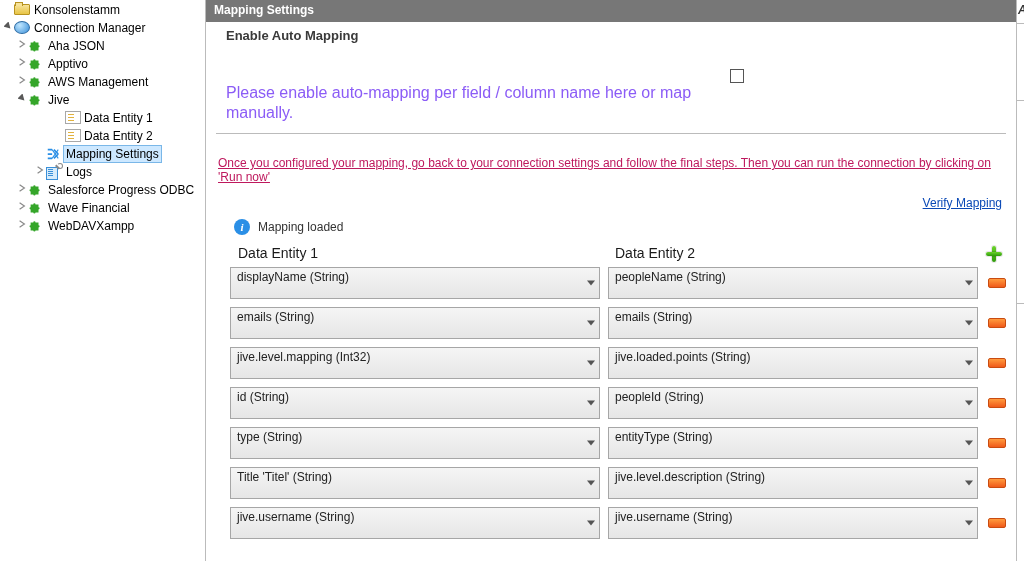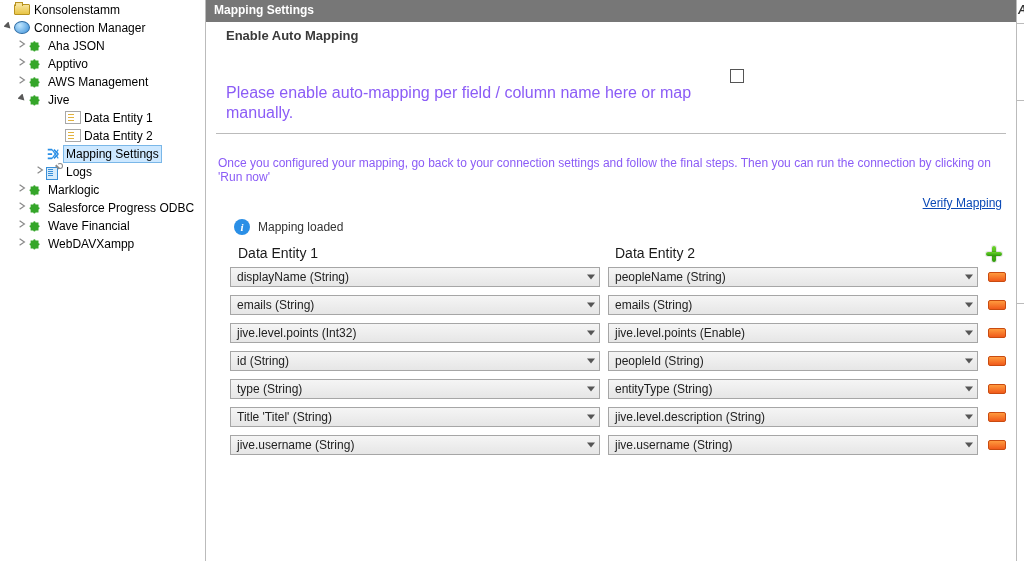--- a/index.html
+++ b/index.html
@@ -77,21 +77,21 @@
     padding: 6px 10px 10px 10px;
     border-bottom: 1px solid #bbb;
     margin: 0 10px;
     display:flex;
   }
   .section-top .left { flex: 0 0 484px; }
   .section-top .right { flex:1; display:flex; align-items:center; justify-content:flex-start; padding-left: 20px; }
   .auto-title { font-weight: bold; color:#3a3a3a; font-size:13px; }
   .auto-sub { color:#8b5cf6; line-height:1.25; font-size:16px;margin-top:40px; }
   .checkbox { width:14px; height:14px; border:1px solid #555; background:#fff; }
-  .section-note { padding: 22px 12px 10px 12px; color:#8b5cf6; font-size:12px; }
+  .section-note { padding: 22px 12px 10px 12px; color:#be185d; font-size:12px;text-decoration:underline; }
   .links { text-align:right; padding: 0 14px 6px 0; }
   .links a { color:#0a49b6; text-decoration: underline; display:block; line-height:1.6; font-size:12px; cursor:pointer; }
   .status-row { display:flex; align-items:center; gap:8px; padding: 0 0 6px 28px; }
   .info-icon { width:16px; height:16px; border-radius:50%; background:#2a8fe6; color:#fff; font-weight:bold; text-align:center; line-height:16px; font-size:11px; font-family: Georgia, serif; font-style: italic; }
   .status-text { color:#333; }
   
   .map-wrap { padding: 0 10px 0 24px; }
   .map-head { display:flex; align-items:center; }
   .col-head { font-size:14px; color:#1a1a1a; padding: 4px 2px 6px 8px; }
   .col1 { flex: 0 0 377px; }
@@ -100,21 +100,21 @@
   .plus {
     width:18px; height:18px; cursor:pointer; position:relative;
   }
   .plus:before, .plus:after { content:""; position:absolute; background:linear-gradient(#6bd32b,#2e9a0a); border-radius:2px; box-shadow: 0 0 0 1px rgba(0,0,0,0.1); }
   .plus:before { left:7px; top:1px; width:4px; height:16px; }
   .plus:after { left:1px; top:7px; width:16px; height:4px; }
   .map-row { display:flex; align-items:center; gap:0; margin-bottom: 8px; }
   .dropdown {
     position:relative;
     flex: 0 0 370px;
-    height: 20px;
+    height: 32px;
     border:1px solid #a6a6a6;
     background: linear-gradient(#f5f5f5,#e6e6e6);
     margin-right: 8px;
     padding: 0 20px 0 6px;
     line-height: 18px;
     font-size:12px;
     color:#222;
     cursor:pointer;
     overflow:hidden; white-space:nowrap;
   }
@@ -261,34 +261,20 @@
       <span class="expander">
           <svg width="8" height="8" viewBox="0 0 10 10">
             <path d="M2 1 L8 5 L2 9" fill="none" stroke="#8a8a8a" stroke-width="1.5"></path>
           </svg>
         </span>
       <span class="tree-icon ic-puzzle">
           <svg viewBox="0 0 16 16">
             <path d="M3 4h3a1.3 1.3 0 1 1 2.6 0H12v3a1.3 1.3 0 1 1 0 2.6V13H8.6a1.3 1.3 0 1 1-2.6 0H3V9.6a1.3 1.3 0 1 1 0-2.6V4z" fill="#35a62a"></path>
           </svg>
         </span>
-      <span class="tree-label">Marklogic</span>
-    </div>
-    <div class="tree-row">
-      <span class="indent" style="width:14px"></span>
-      <span class="expander">
-          <svg width="8" height="8" viewBox="0 0 10 10">
-            <path d="M2 1 L8 5 L2 9" fill="none" stroke="#8a8a8a" stroke-width="1.5"></path>
-          </svg>
-        </span>
-      <span class="tree-icon ic-puzzle">
-          <svg viewBox="0 0 16 16">
-            <path d="M3 4h3a1.3 1.3 0 1 1 2.6 0H12v3a1.3 1.3 0 1 1 0 2.6V13H8.6a1.3 1.3 0 1 1-2.6 0H3V9.6a1.3 1.3 0 1 1 0-2.6V4z" fill="#35a62a"></path>
-          </svg>
-        </span>
       <span class="tree-label">Salesforce Progress ODBC</span>
     </div>
     <div class="tree-row">
       <span class="indent" style="width:14px"></span>
       <span class="expander">
           <svg width="8" height="8" viewBox="0 0 10 10">
             <path d="M2 1 L8 5 L2 9" fill="none" stroke="#8a8a8a" stroke-width="1.5"></path>
           </svg>
         </span>
       <span class="tree-icon ic-puzzle">
@@ -353,22 +339,22 @@
               <div class="dropdown"><span>displayName (String)</span><span class="chev"></span></div>
               <div class="dropdown"><span>peopleName (String)</span><span class="chev"></span></div>
               <div class="remove"></div>
             </div>
             <div class="map-row">
               <div class="dropdown"><span>emails (String)</span><span class="chev"></span></div>
               <div class="dropdown"><span>emails (String)</span><span class="chev"></span></div>
               <div class="remove"></div>
             </div>
             <div class="map-row">
-              <div class="dropdown"><span>jive.level.points (Int32)</span><span class="chev"></span></div>
-              <div class="dropdown"><span>jive.level.points (Enable)</span><span class="chev"></span></div>
+              <div class="dropdown"><span>jive.level.mapping (Int32)</span><span class="chev"></span></div>
+              <div class="dropdown"><span>jive.loaded.points (String)</span><span class="chev"></span></div>
               <div class="remove"></div>
             </div>
             <div class="map-row">
               <div class="dropdown"><span>id (String)</span><span class="chev"></span></div>
               <div class="dropdown"><span>peopleId (String)</span><span class="chev"></span></div>
               <div class="remove"></div>
             </div>
             <div class="map-row">
               <div class="dropdown"><span>type (String)</span><span class="chev"></span></div>
               <div class="dropdown"><span>entityType (String)</span><span class="chev"></span></div>

